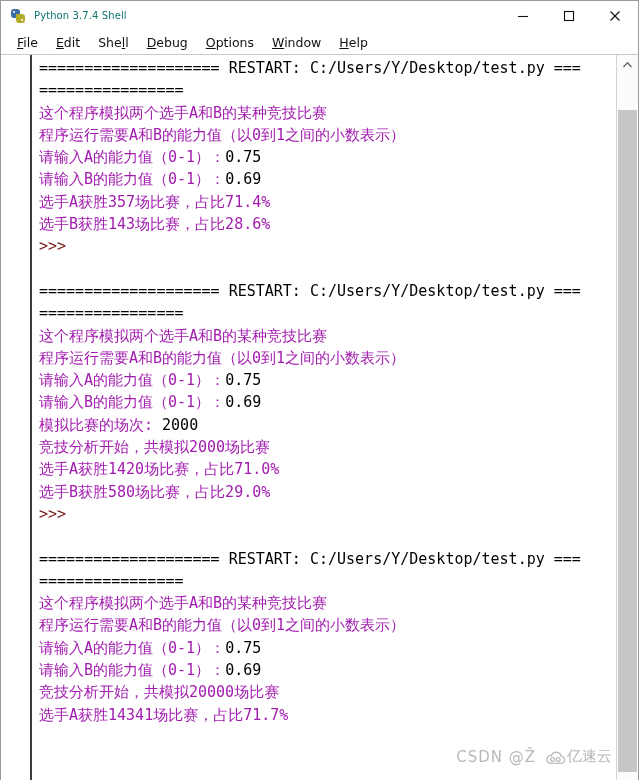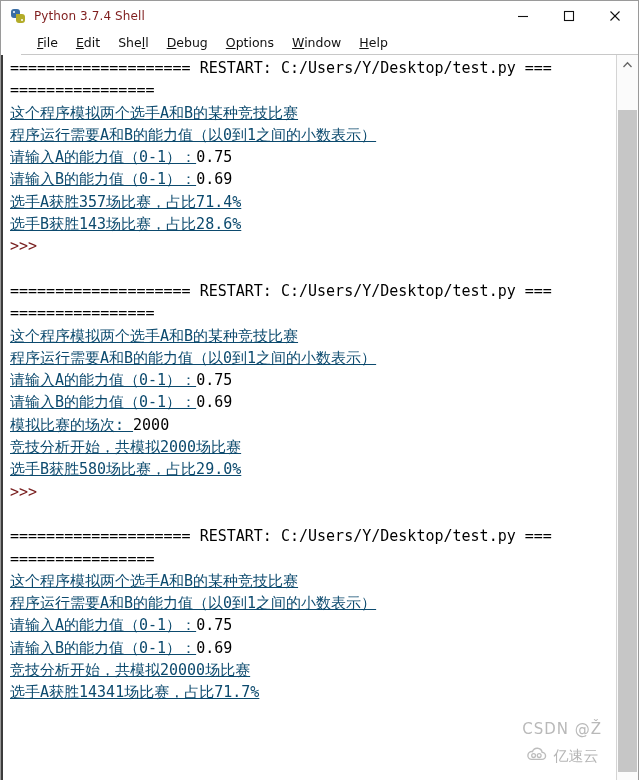--- a/index.html
+++ b/index.html
@@ -68,22 +68,22 @@
   #app-icon .dot-b {
     position: absolute;
     left: 11px; top: 11px;
     width: 2px; height: 2px;
     background: #ffffff;
     border-radius: 50%;
     z-index: 3;
   }
   #title-text {
     font-family: "DejaVu Sans", sans-serif;
-    font-size: 12px;
-    color: #7f1d1d;
+    font-size: 10px;
+    color: #0f766e;
     white-space: nowrap;
     letter-spacing: .1px;
   }
   #win-controls {
     margin-left: auto;
     display: flex;
     height: 29px;
   }
   .win-btn {
     width: 46px;
@@ -98,40 +98,40 @@
   
   #menubar {
     height: 25px;
     flex: 0 0 25px;
     display: flex;
     align-items: center;
     background: #ffffff;
     padding-left: 7px;
     box-sizing: border-box;
     border-bottom: 1px solid #c8c8c8;
-    margin-left: 20px;
   }
   .menu-item {
     font-family: "DejaVu Sans", sans-serif;
     font-size: 12.5px;
     color: #111111;
     padding: 0 9px;
     white-space: nowrap;
     line-height: 25px;
   }
   .menu-item .mnem {
     text-decoration: underline;
   }
 
   
   #body-area {
     flex: 1 1 auto;
     display: flex;
     min-height: 0;
     position: relative;
+    margin-left: 29px;
   }
   #text-area {
     flex: 1 1 auto;
     background: #ffffff;
     border-left: 2px solid #3c3c3c;
     overflow: hidden;
     position: relative;
     padding-top: 2px;
     box-sizing: border-box;
   }
@@ -139,21 +139,21 @@
     font-family: "DejaVu Sans Mono", monospace;
     font-size: 15px;
     line-height: 22.3px;
     height: 22.3px;
     white-space: pre;
     padding-left: 7px;
     color: #000000;
     overflow: hidden;
   }
   .c-black  { color: #000000; }
-  .c-blue   { color: #0c4a6e; text-decoration: underline; }
+  .c-blue   { color: #a21caf; }
   .c-prompt { color: #7a2121; }
 
   
   #scrollbar {
     flex: 0 0 21px;
     width: 21px;
     background: #ffffff;
     border-left: 1px solid #d4d4d4;
     display: flex;
     flex-direction: column;
@@ -177,40 +177,39 @@
     left: 1px;
     right: 1px;
     top: 36px;
     bottom: 8px;
     background: #c6c6c6;
   }
 
   
   #watermark {
     position: absolute;
-    right: 36px;
+    right: 26px;
     bottom: 14px;
     display: flex;
     align-items: center;
     gap: 9px;
     pointer-events: none;
     user-select: none;
-    flex-direction: column;
   }
   #wm-csdn {
     font-family: "DejaVu Sans", sans-serif;
     font-size: 15px;
     color: #b9b9b9;
     letter-spacing: 1px;
     white-space: nowrap;
   }
   #wm-cloud {
     display: flex;
-    align-items: flex-start;
-    gap: 7px;
+    align-items: flex-end;
+    gap: 1px;
   }
   #wm-brand {
     font-family: "DejaVu Sans", sans-serif;
     font-size: 15px;
     color: #b6b6b6;
     white-space: nowrap;
   }
 </style>
 </head>
 <body>
@@ -269,20 +268,21 @@
         <div class="line"><span class="c-prompt">&gt;&gt;&gt; </span></div>
         <div class="line"><span class="c-black"></span></div>
         <div class="line"><span class="c-black">==================== RESTART: C:/Users/Y/Desktop/test.py ===</span></div>
         <div class="line"><span class="c-black">================</span></div>
         <div class="line"><span class="c-blue">这个程序模拟两个选手A和B的某种竞技比赛</span></div>
         <div class="line"><span class="c-blue">程序运行需要A和B的能力值（以0到1之间的小数表示）</span></div>
         <div class="line"><span class="c-blue">请输入A的能力值（0-1）：</span><span class="c-black">0.75</span></div>
         <div class="line"><span class="c-blue">请输入B的能力值（0-1）：</span><span class="c-black">0.69</span></div>
         <div class="line"><span class="c-blue">模拟比赛的场次: </span><span class="c-black">2000</span></div>
         <div class="line"><span class="c-blue">竞技分析开始，共模拟2000场比赛</span></div>
+        <div class="line"><span class="c-blue">选手A获胜1420场比赛，占比71.0%</span></div>
         <div class="line"><span class="c-blue">选手B获胜580场比赛，占比29.0%</span></div>
         <div class="line"><span class="c-prompt">&gt;&gt;&gt; </span></div>
         <div class="line"><span class="c-black"></span></div>
         <div class="line"><span class="c-black">==================== RESTART: C:/Users/Y/Desktop/test.py ===</span></div>
         <div class="line"><span class="c-black">================</span></div>
         <div class="line"><span class="c-blue">这个程序模拟两个选手A和B的某种竞技比赛</span></div>
         <div class="line"><span class="c-blue">程序运行需要A和B的能力值（以0到1之间的小数表示）</span></div>
         <div class="line"><span class="c-blue">请输入A的能力值（0-1）：</span><span class="c-black">0.75</span></div>
         <div class="line"><span class="c-blue">请输入B的能力值（0-1）：</span><span class="c-black">0.69</span></div>
         <div class="line"><span class="c-blue">竞技分析开始，共模拟20000场比赛</span></div>

